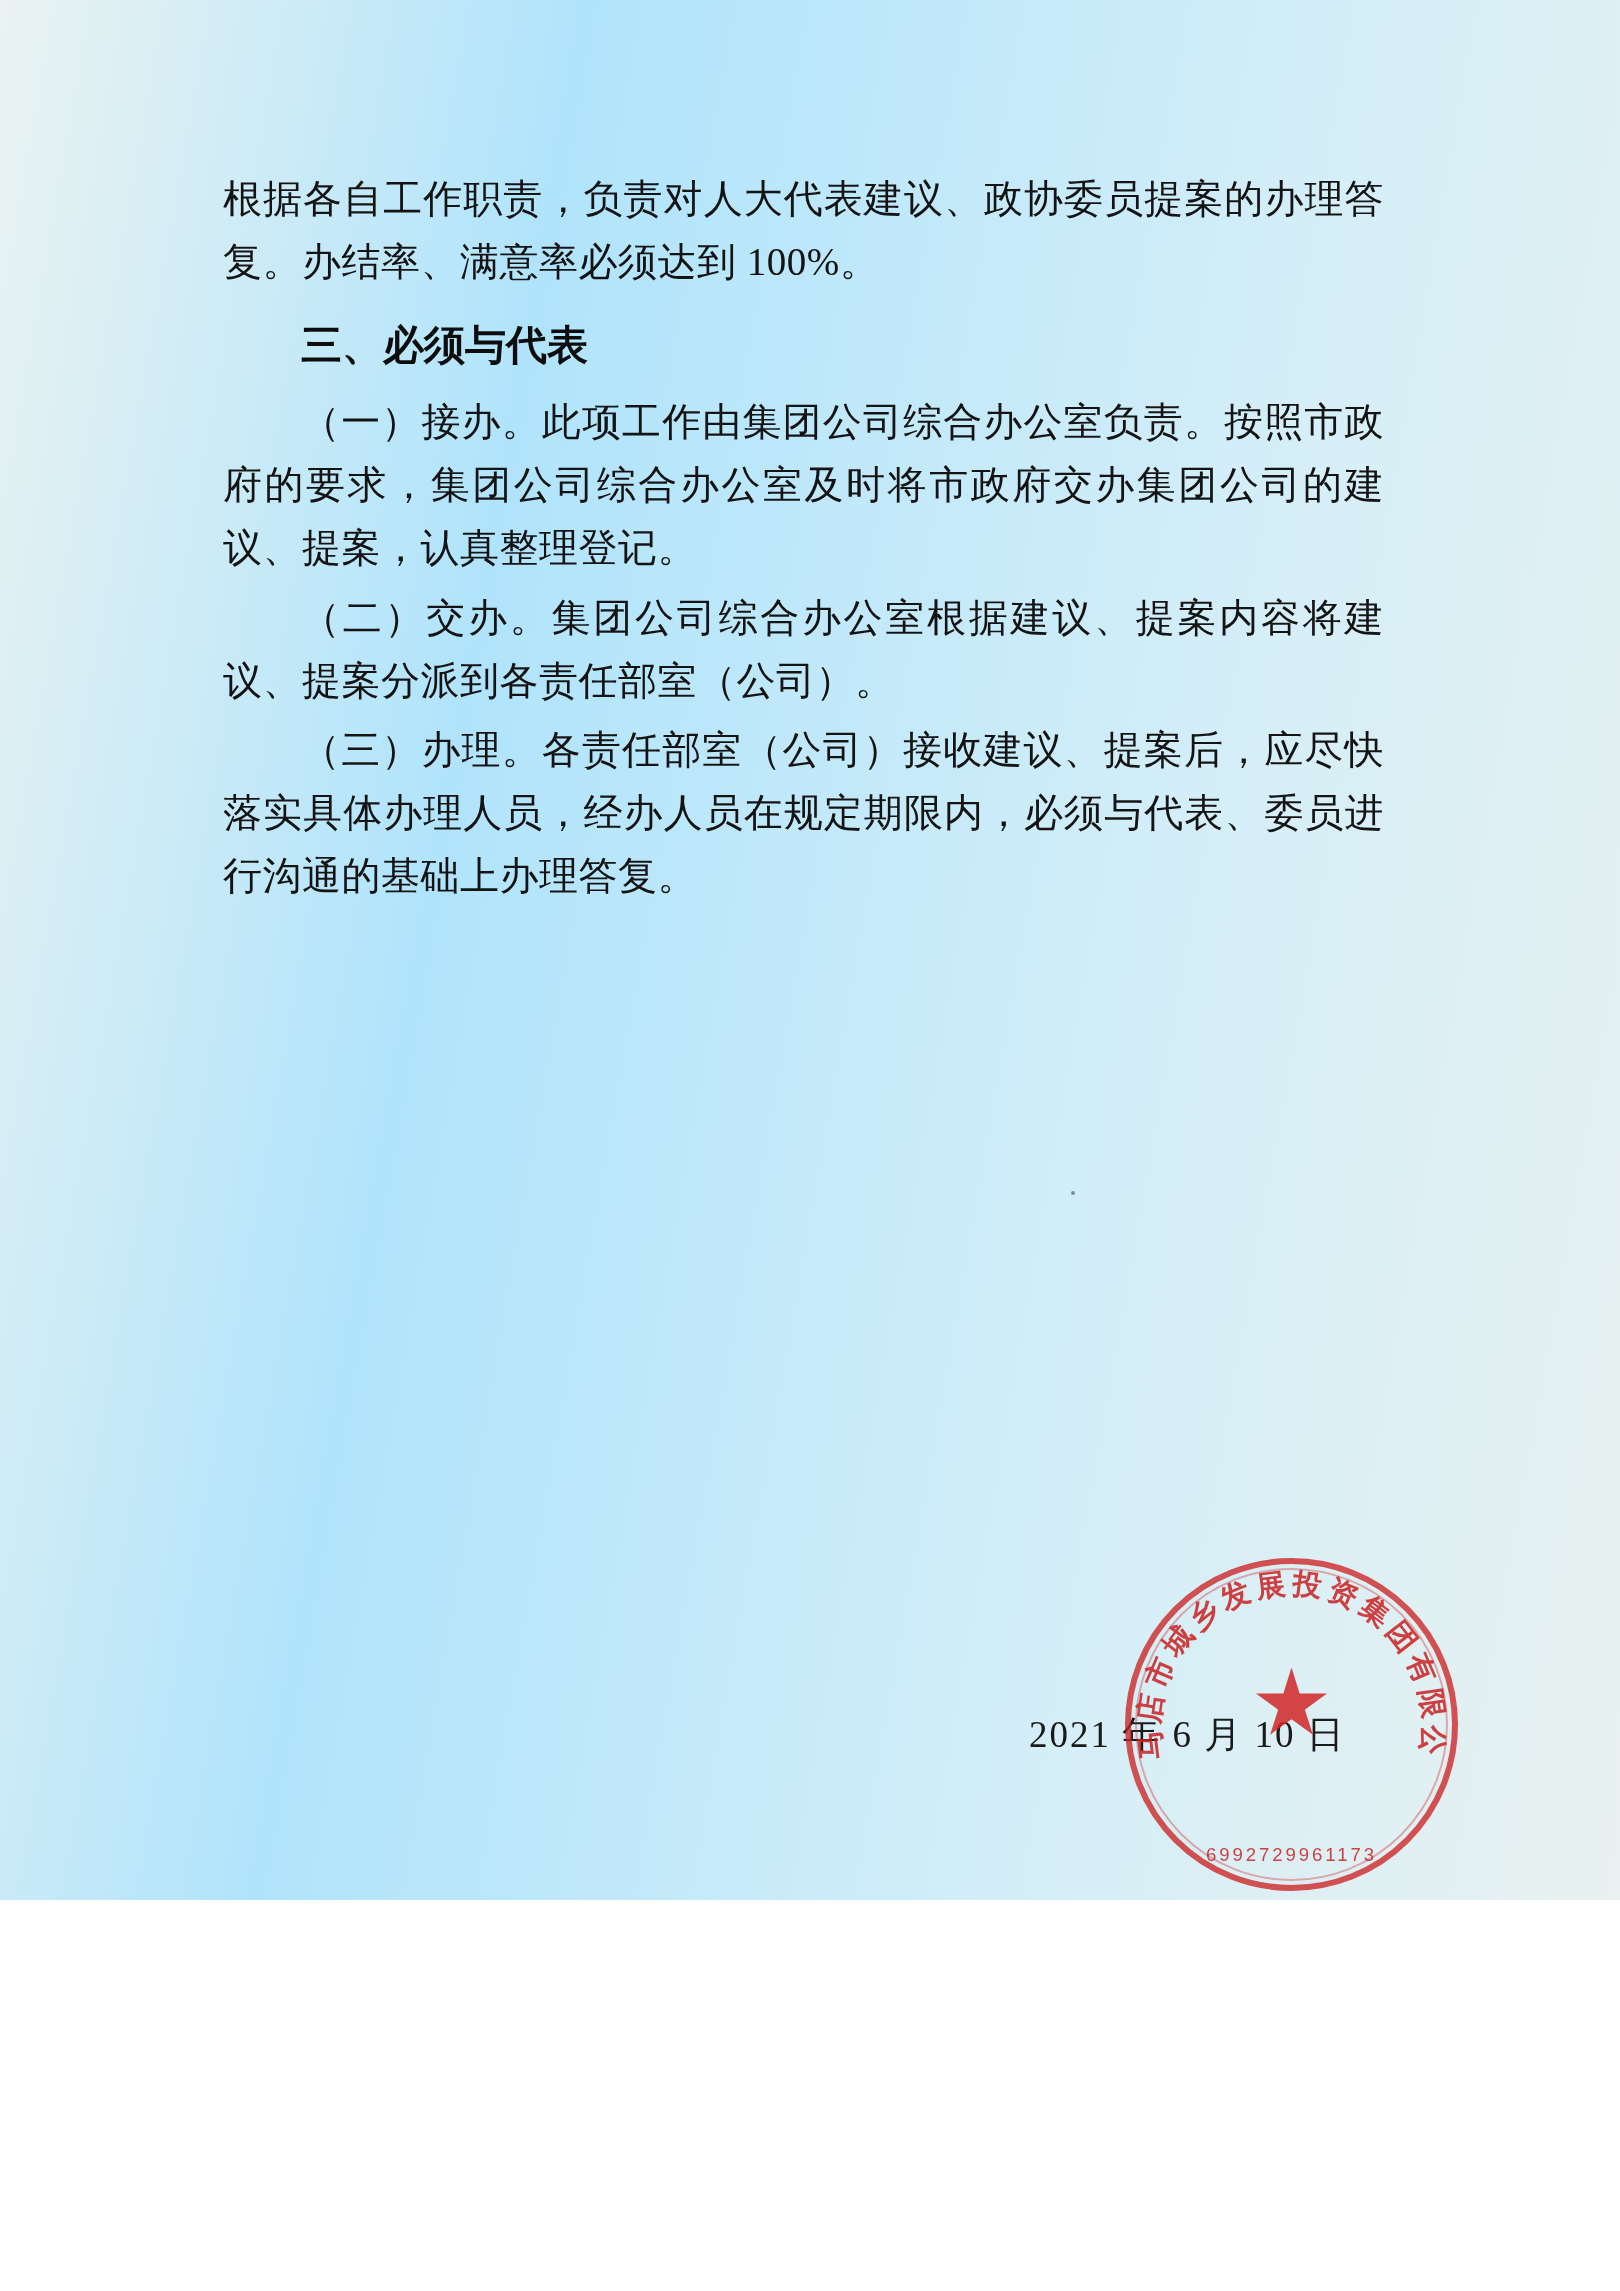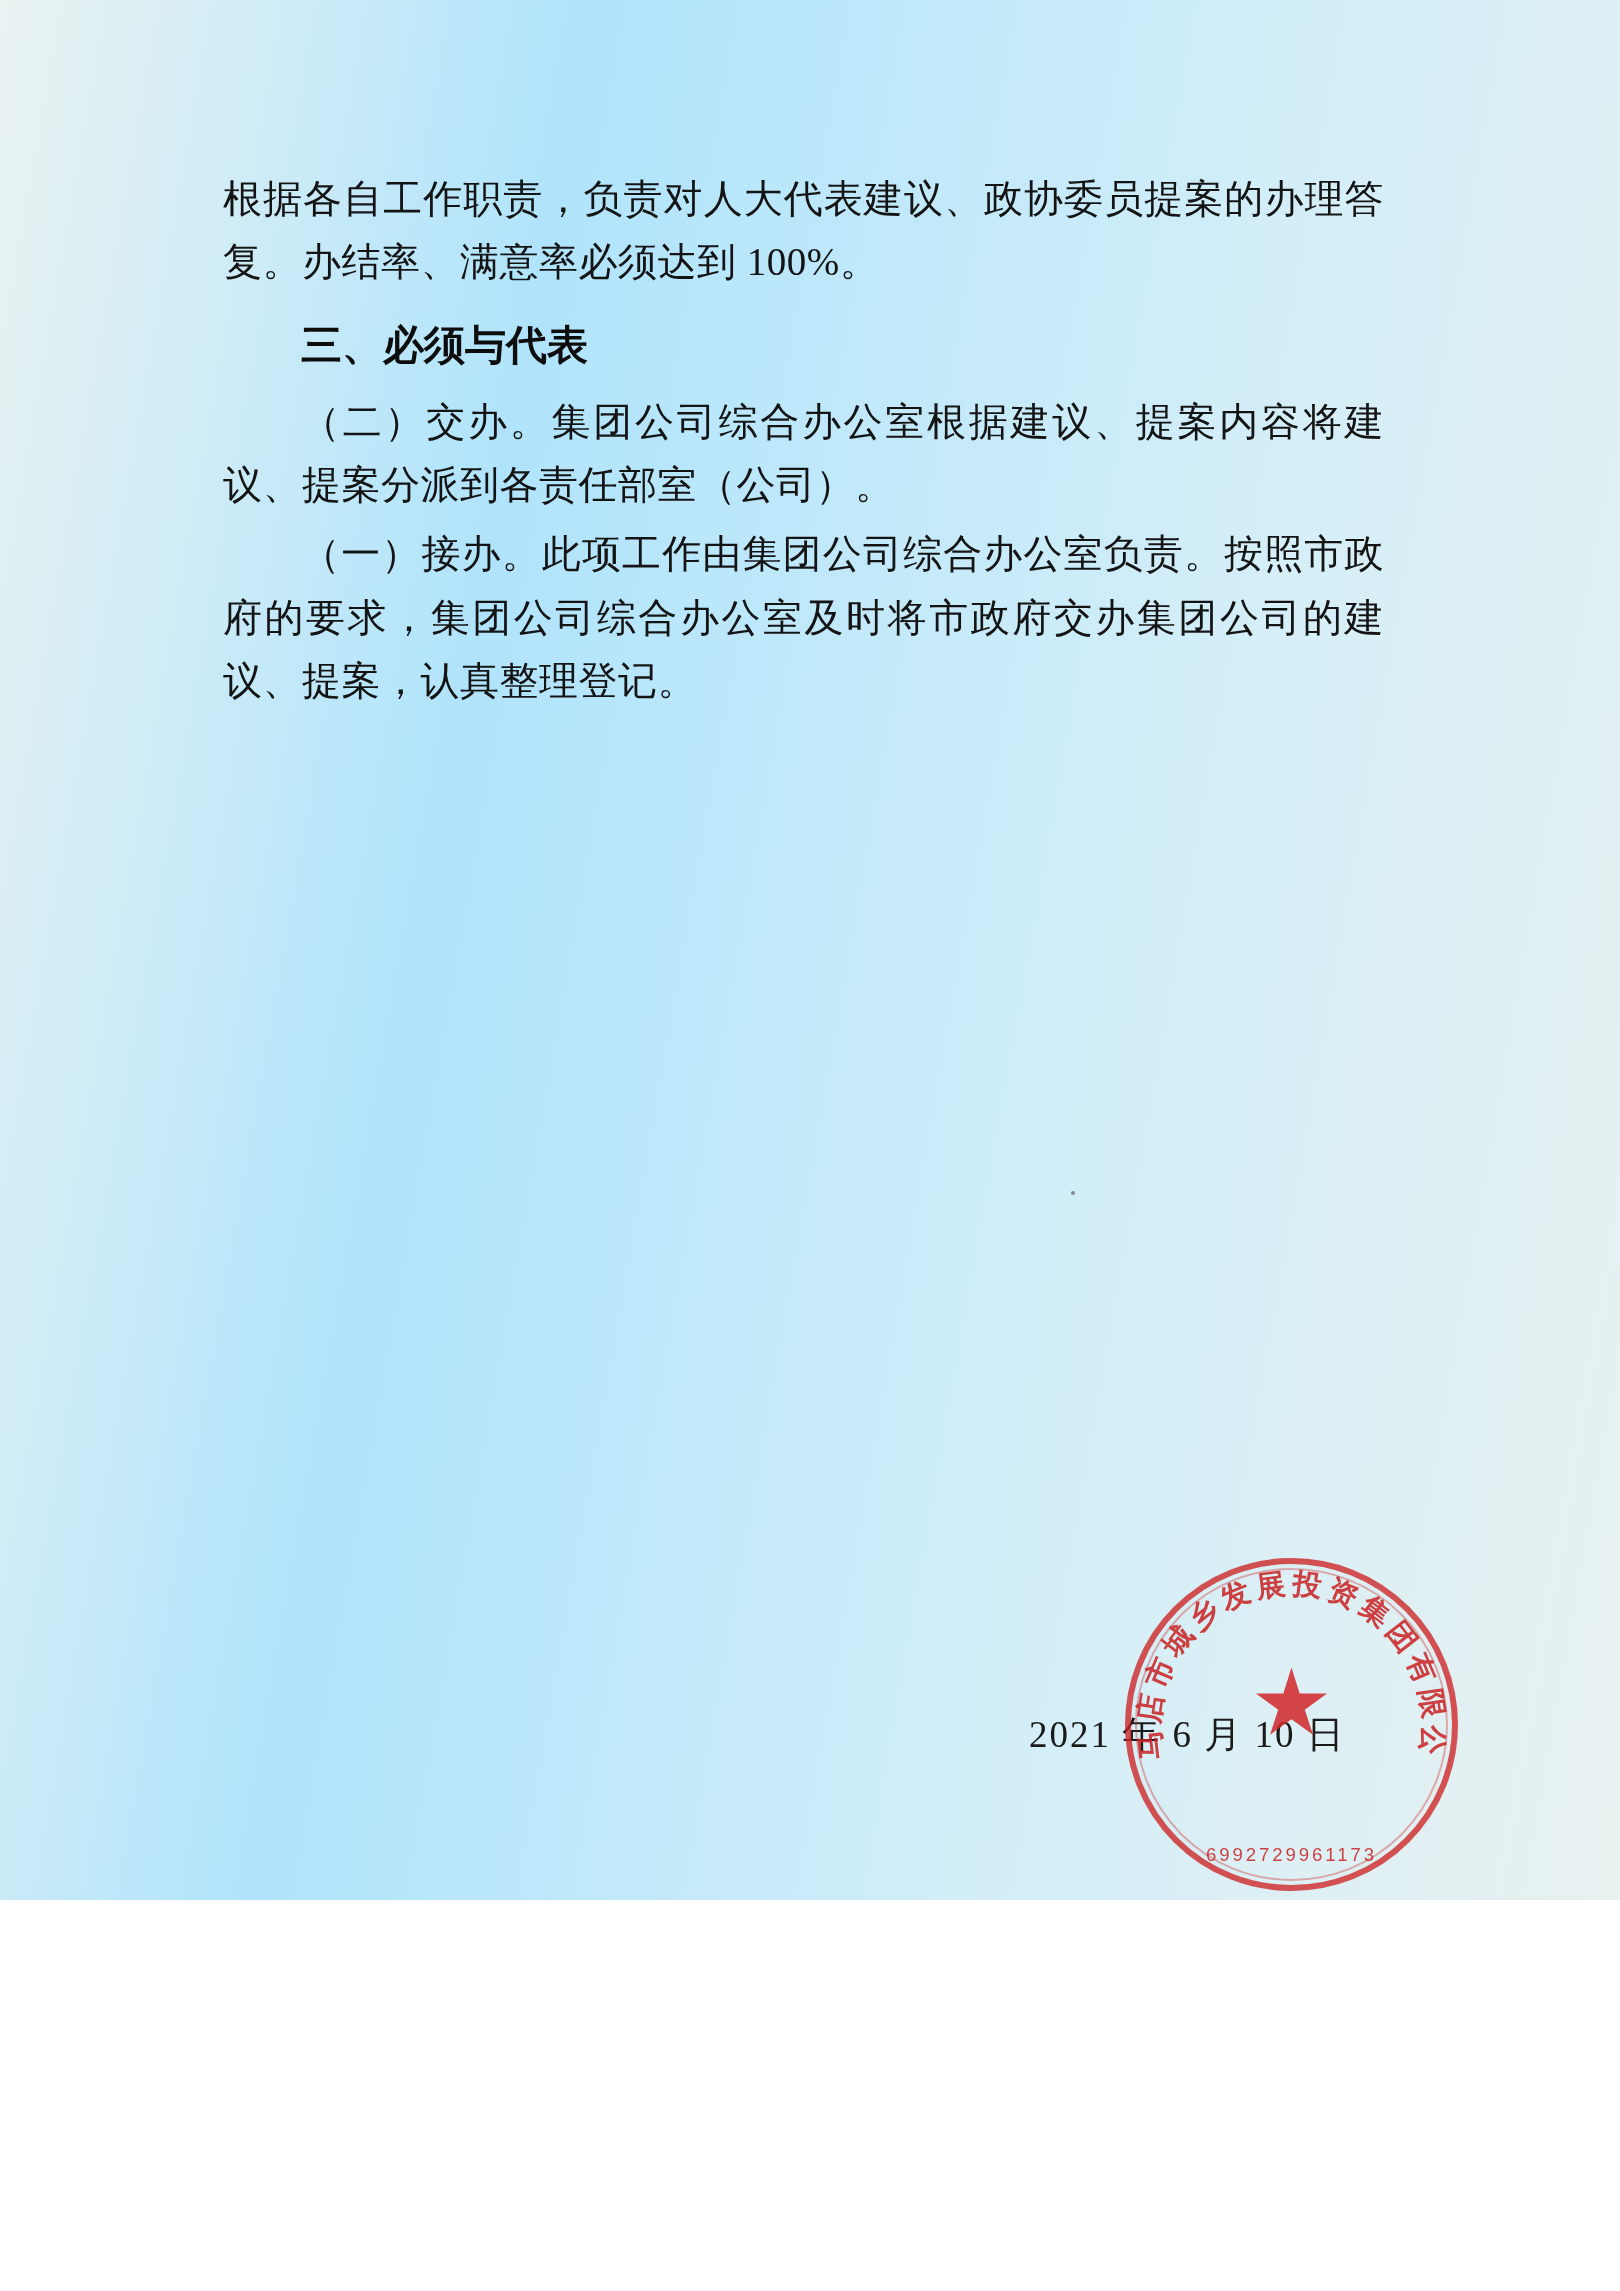--- a/index.html
+++ b/index.html
@@ -136,22 +136,23 @@
 
 <div class="page">
   <div class="paper-tint"></div>
 
   <div class="content">
 
     <p class="body-text">根据各自工作职责，负责对人大代表建议、政协委员提案的办理答复。办结率、满意率必须达到 100%。</p>
 
     <h2 class="section-heading">三、必须与代表</h2>
 
+    <p class="body-text indent">（一）接办。此项工作由集团公司综合办公室负责。按照市政府的要求，集团公司综合办公室及时将市政府交办集团公司的建议、提案，认真整理登记。</p>
     <p class="body-text indent">（二）交办。集团公司综合办公室根据建议、提案内容将建议、提案分派到各责任部室（公司）。</p>
-    <p class="body-text indent">（一）接办。此项工作由集团公司综合办公室负责。按照市政府的要求，集团公司综合办公室及时将市政府交办集团公司的建议、提案，认真整理登记。</p>
+    <p class="body-text indent">（三）办理。各责任部室（公司）接收建议、提案后，应尽快落实具体办理人员，经办人员在规定期限内，必须与代表、委员进行沟通的基础上办理答复。</p>
 
     <div class="spacer-block"></div>
   </div>
 
   <div class="stray-dot" style="left:1071px; top:1191px;"></div>
 
   <div class="date-line">2021 年 6 月 10 日</div>
 
   <div class="seal">
     <div class="seal-ring"></div>

